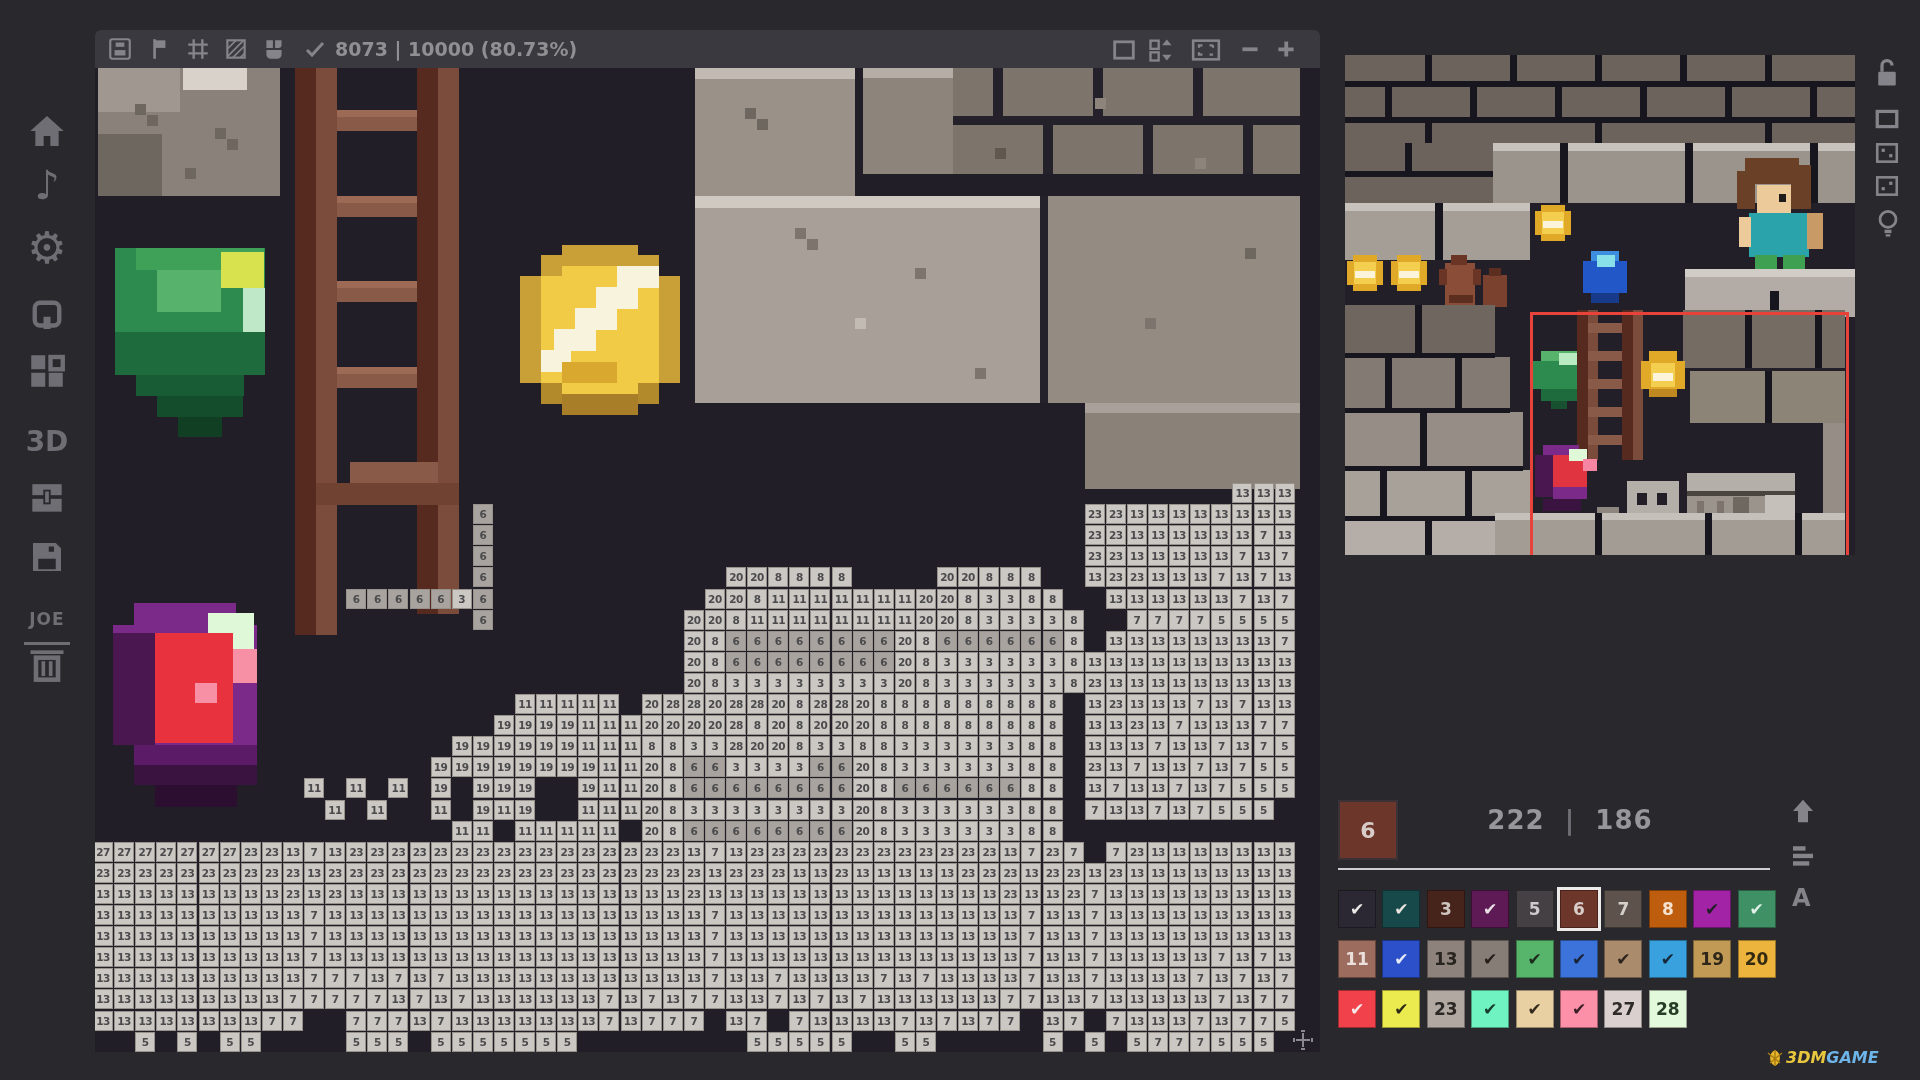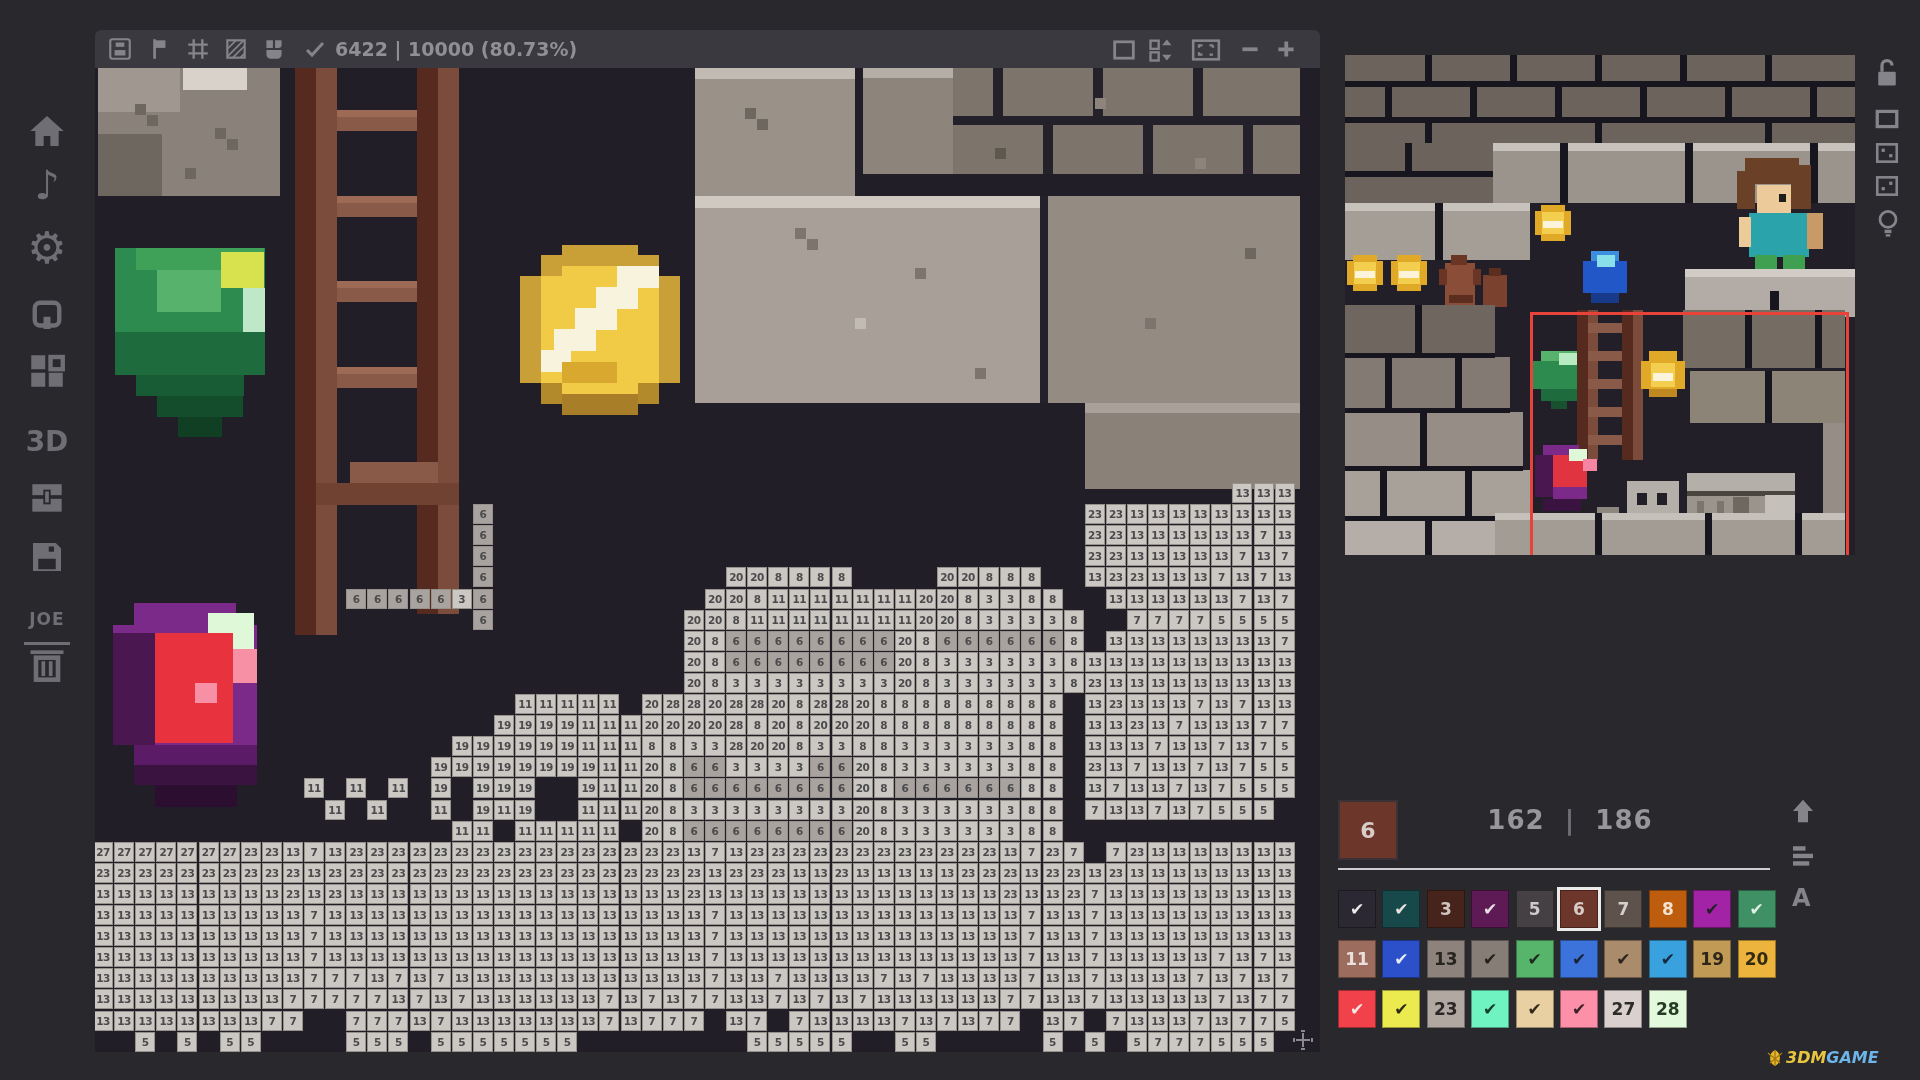--- a/index.html
+++ b/index.html
@@ -114,21 +114,21 @@
   <div class="abs ic" style="left:166px;top:6px">
     <svg width="26" height="26" viewBox="0 0 24 24">
         <path class="f" d="M5 4h6v7H5zM13 4h6v4a3 3 0 01-3 3h-3zM5 13h14v4a4 4 0 01-4 4H9a4 4 0 01-4-4z"></path>
       </svg>
     </div>
   <div class="abs ic" style="left:208px;top:7px">
     <svg width="24" height="24" viewBox="0 0 24 24">
         <path d="M4 13l5 5L20 6" stroke-width="3"></path>
       </svg>
     </div>
-  <div id="progress-text" class="abs" style="left:240px;top:8px">6422 | 10000 (80.73%)</div>
+  <div id="progress-text" class="abs" style="left:240px;top:8px">8073 | 10000 (80.73%)</div>
 
   <div class="abs ic" style="left:1015px;top:6px">
     <svg width="28" height="28" viewBox="0 0 24 24">
         <rect x="4" y="5" width="16" height="14" stroke-width="2.4"></rect>
       </svg>
     </div>
   <div class="abs ic" style="left:1052px;top:6px">
     <svg width="28" height="28" viewBox="0 0 24 24">
         <rect x="3" y="4" width="7" height="7" stroke-width="2"></rect>
         <rect x="3" y="14" width="7" height="7" stroke-width="2"></rect>
@@ -1419,21 +1419,21 @@
       <circle cx="12" cy="10" r="7" stroke-width="2.4"></circle>
       <rect class="f" x="9" y="19" width="6" height="3"></rect>
       <rect class="f" x="10" y="23" width="4" height="2"></rect>
     </svg>
   </div>
 
 <div id="sel-swatch" class="abs" style="left: 1338px; top: 800px; width: 56px; height: 56px; border: 2px solid rgb(58, 50, 54); display: flex; align-items: center; justify-content: center; background: rgb(109, 54, 43);">
   <span id="sel-number">6</span>
 </div>
 <div id="color-counter" class="abs" style="left:1400px;top:805px;width:340px;text-align:center">
-  <span>162</span>&nbsp;&nbsp;<span style="color:#6f6e74">|</span>&nbsp;&nbsp;<span>186</span>
+  <span>222</span>&nbsp;&nbsp;<span style="color:#6f6e74">|</span>&nbsp;&nbsp;<span>186</span>
 </div>
 <div class="abs" style="left:1338px;top:868px;width:432px;height:2px;background:#cfcfd2"></div>
 
 <div class="abs ic" style="left:1788px;top:796px">
   <svg width="30" height="30" viewBox="0 0 24 24">
       <path class="f" d="M12 3l8 9h-4v9h-8v-9H4z"></path>
     </svg>
   </div>
 <div class="abs ic" style="left:1788px;top:840px">
   <svg width="30" height="30" viewBox="0 0 24 24">

